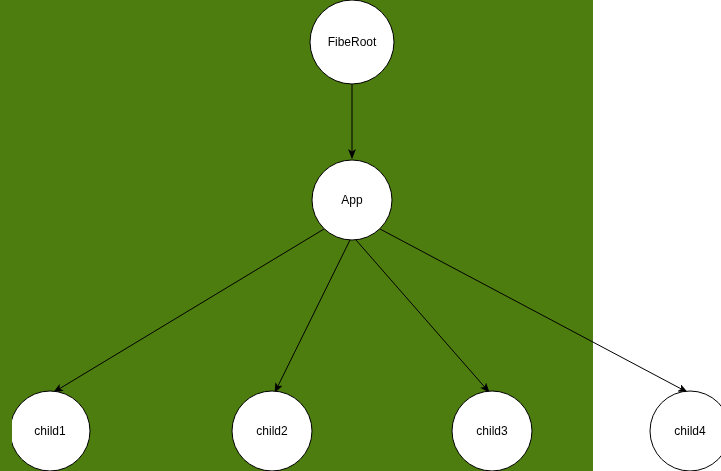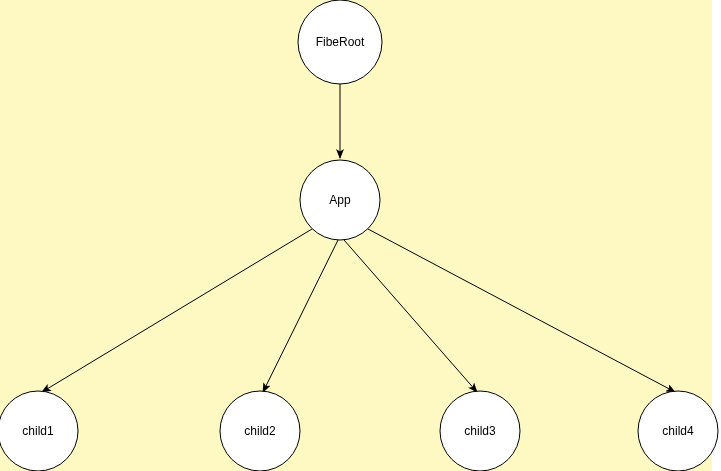--- a/index.html
+++ b/index.html
@@ -8,23 +8,24 @@
     background: #ffffff;
   }
   body {
     width: 721px;
     height: 471px;
     overflow: hidden;
     font-family: "Liberation Sans", sans-serif;
   }
   #canvas-wrap {
     position: relative;
-    width: 712px;
+    width: 581px;
     height: 471px;
-    background: #fef9c3;
+    background: #4d7c0f;
+    padding-left: 12px;
   }
   svg#diagram {
     display: block;
     width: 721px;
     height: 471px;
   }
   .node-circle {
     fill: #ffffff;
     stroke: #000000;
     stroke-width: 1;

